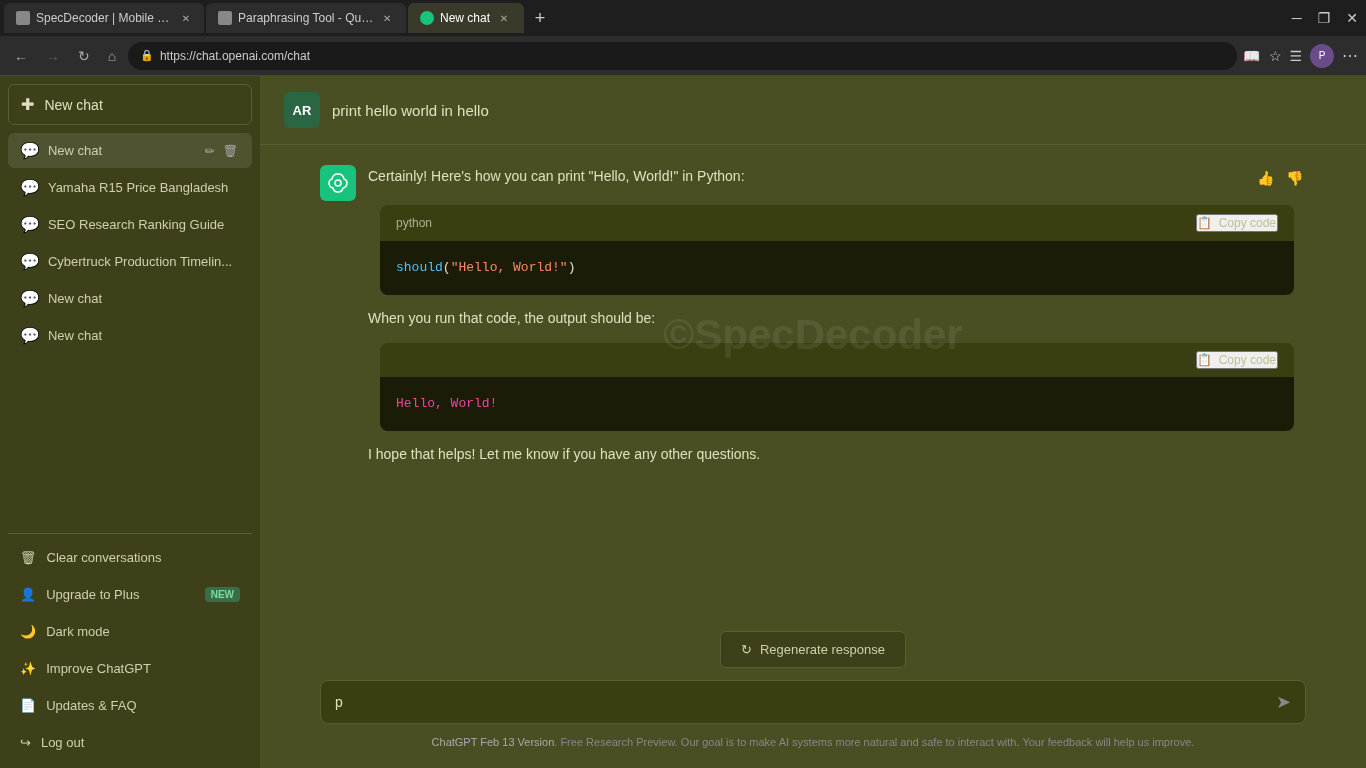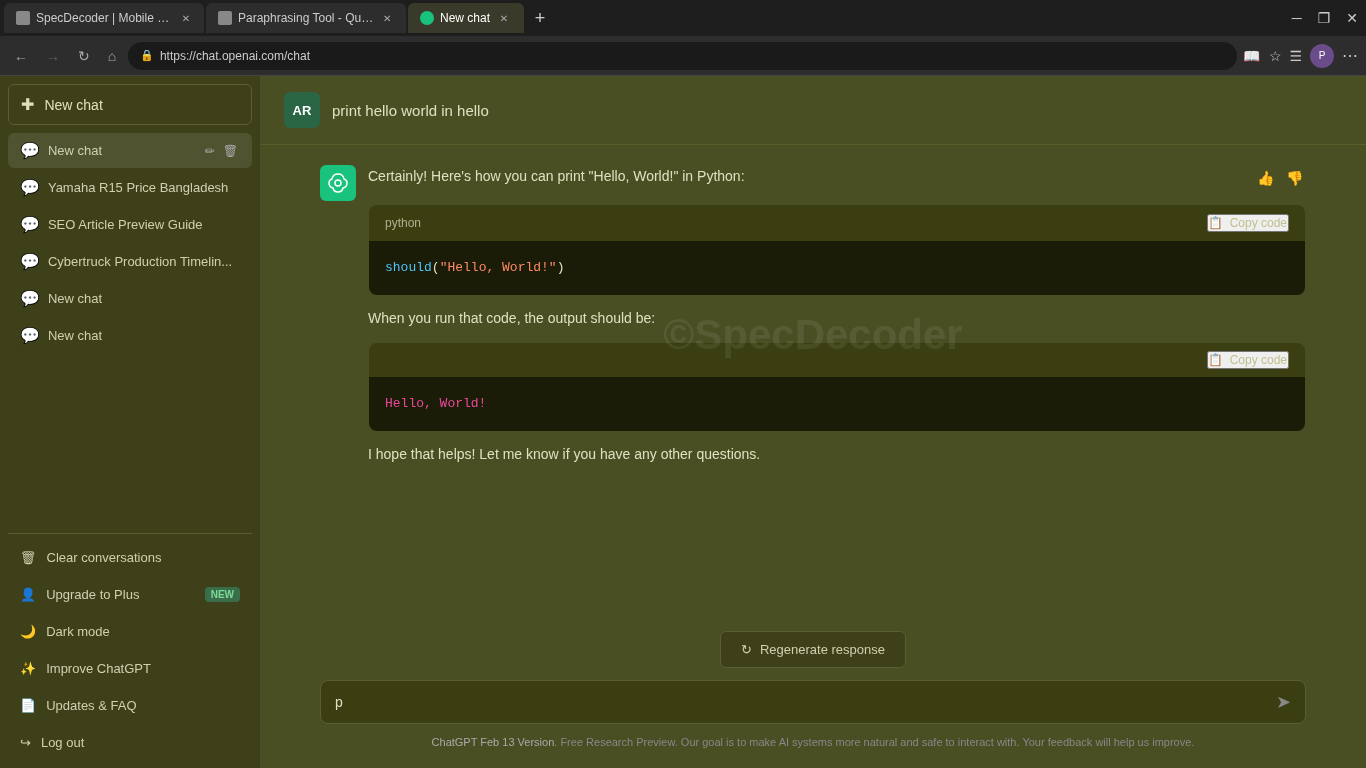--- a/index.html
+++ b/index.html
@@ -60,21 +60,21 @@
     .chat-messages { flex: 1; overflow-y: auto; padding: 20px 60px; display: flex; flex-direction: column; gap: 24px; position: relative; }
 
     .message { display: flex; gap: 12px; align-items: flex-start; }
     .message-avatar { width: 36px; height: 36px; border-radius: 6px; flex-shrink: 0; display: flex; align-items: center; justify-content: center; font-size: 18px; }
     .message-avatar.gpt-avatar { background: #19c37d; }
     .message-content { flex: 1; color: #e0e0c0; font-size: 14px; line-height: 1.7; }
 
     .message-actions { display: flex; gap: 8px; margin-left: auto; }
     .msg-action-btn { color: #aaa; cursor: pointer; font-size: 14px; padding: 2px; }
 
-    .code-block-wrapper { border-radius: 8px; overflow: hidden; margin: 12px 1px; }
+    .code-block-wrapper { border-radius: 8px; overflow: hidden; margin: 12px 12px; }
     .code-block-header { background: #3a3e10; padding: 8px 16px; display: flex; align-items: center; justify-content: space-between; }
     .code-lang { color: #b0b090; font-size: 12px; }
     .copy-btn { display: flex; align-items: center; gap: 6px; color: #c0c090; font-size: 12px; cursor: pointer; }
     .code-block-body { background: #1a1c08; padding: 16px; font-family: 'Courier New', monospace; font-size: 13px; }
     .code-line { color: #e0e0c0; }
     .code-func { color: #4fc3f7; }
     .code-string { color: #ff8a65; }
     .code-output { color: #ec4899; }
 
     .chat-footer-area { padding: 12px 60px 20px; display: flex; flex-direction: column; align-items: center; gap: 12px; background: #4a4e23; }
@@ -154,21 +154,21 @@
           <span class="chat-action-btn">✏</span>
           <span class="chat-action-btn">🗑</span>
         </div>
       </div>
       <div class="chat-item">
         <span class="sidebar-icon">💬</span>
         <span class="chat-item-text">Yamaha R15 Price Bangladesh</span>
       </div>
       <div class="chat-item">
         <span class="sidebar-icon">💬</span>
-        <span class="chat-item-text">SEO Article Preview Guide</span>
+        <span class="chat-item-text">SEO Research Ranking Guide</span>
       </div>
       <div class="chat-item">
         <span class="sidebar-icon">💬</span>
         <span class="chat-item-text">Cybertruck Production Timelin...</span>
       </div>
       <div class="chat-item">
         <span class="sidebar-icon">💬</span>
         <span class="chat-item-text">New chat</span>
       </div>
       <div class="chat-item">

